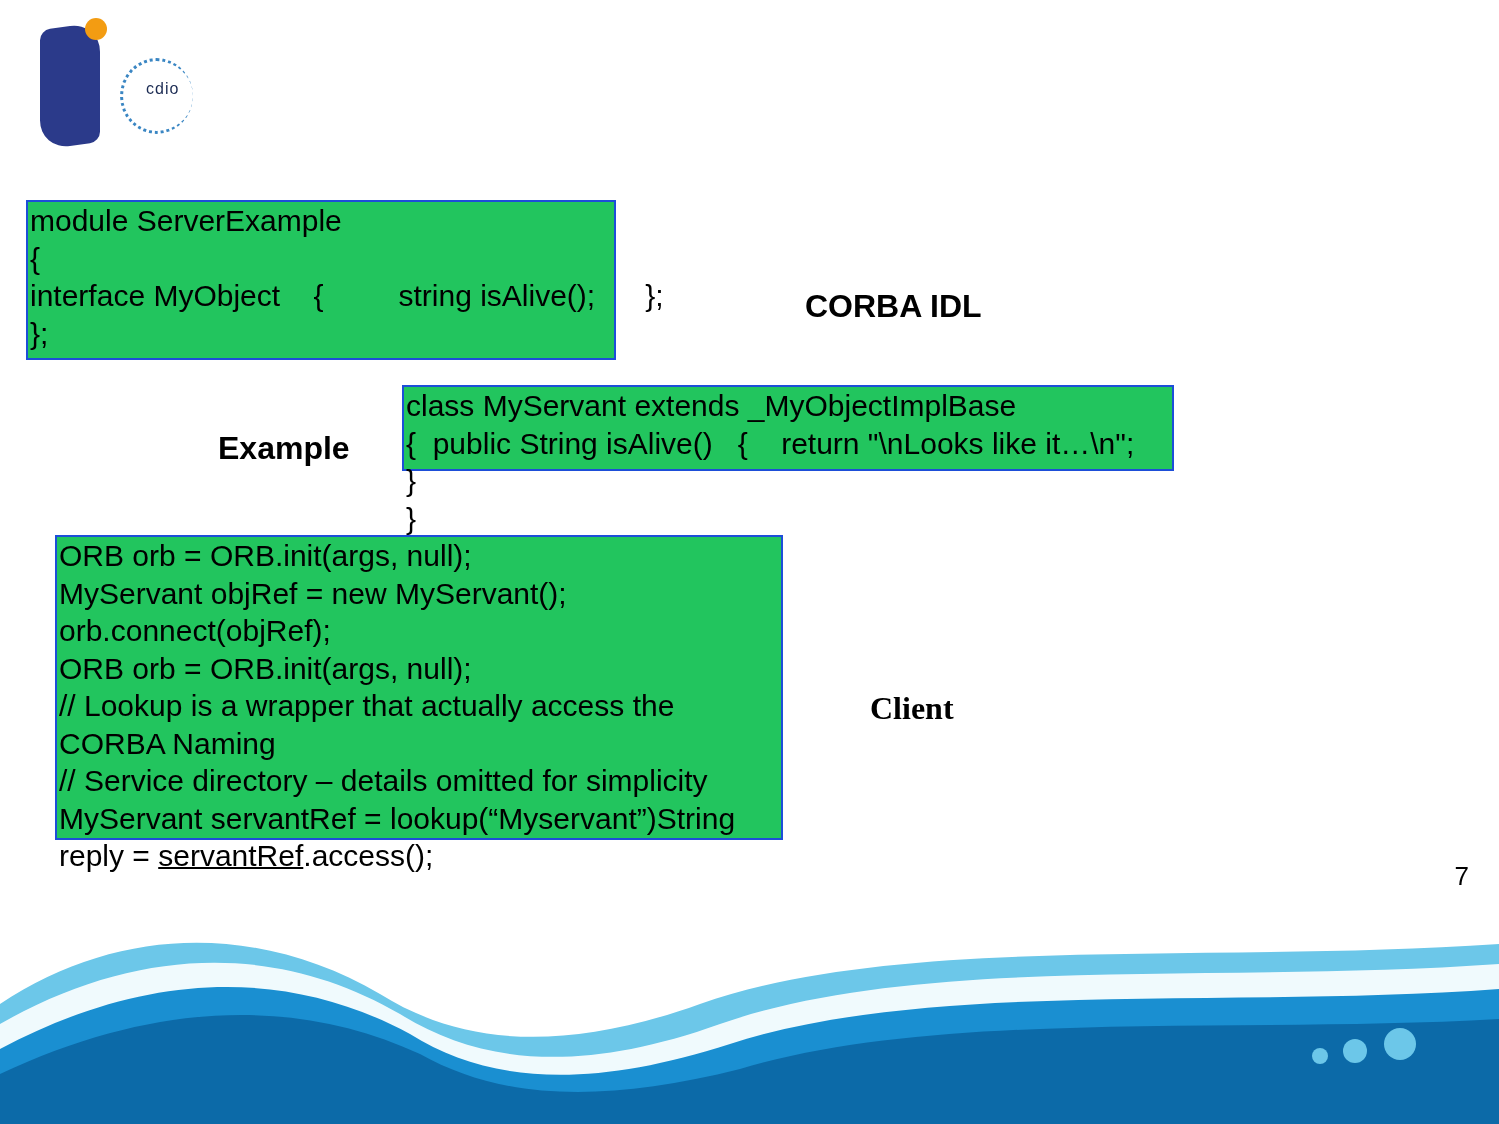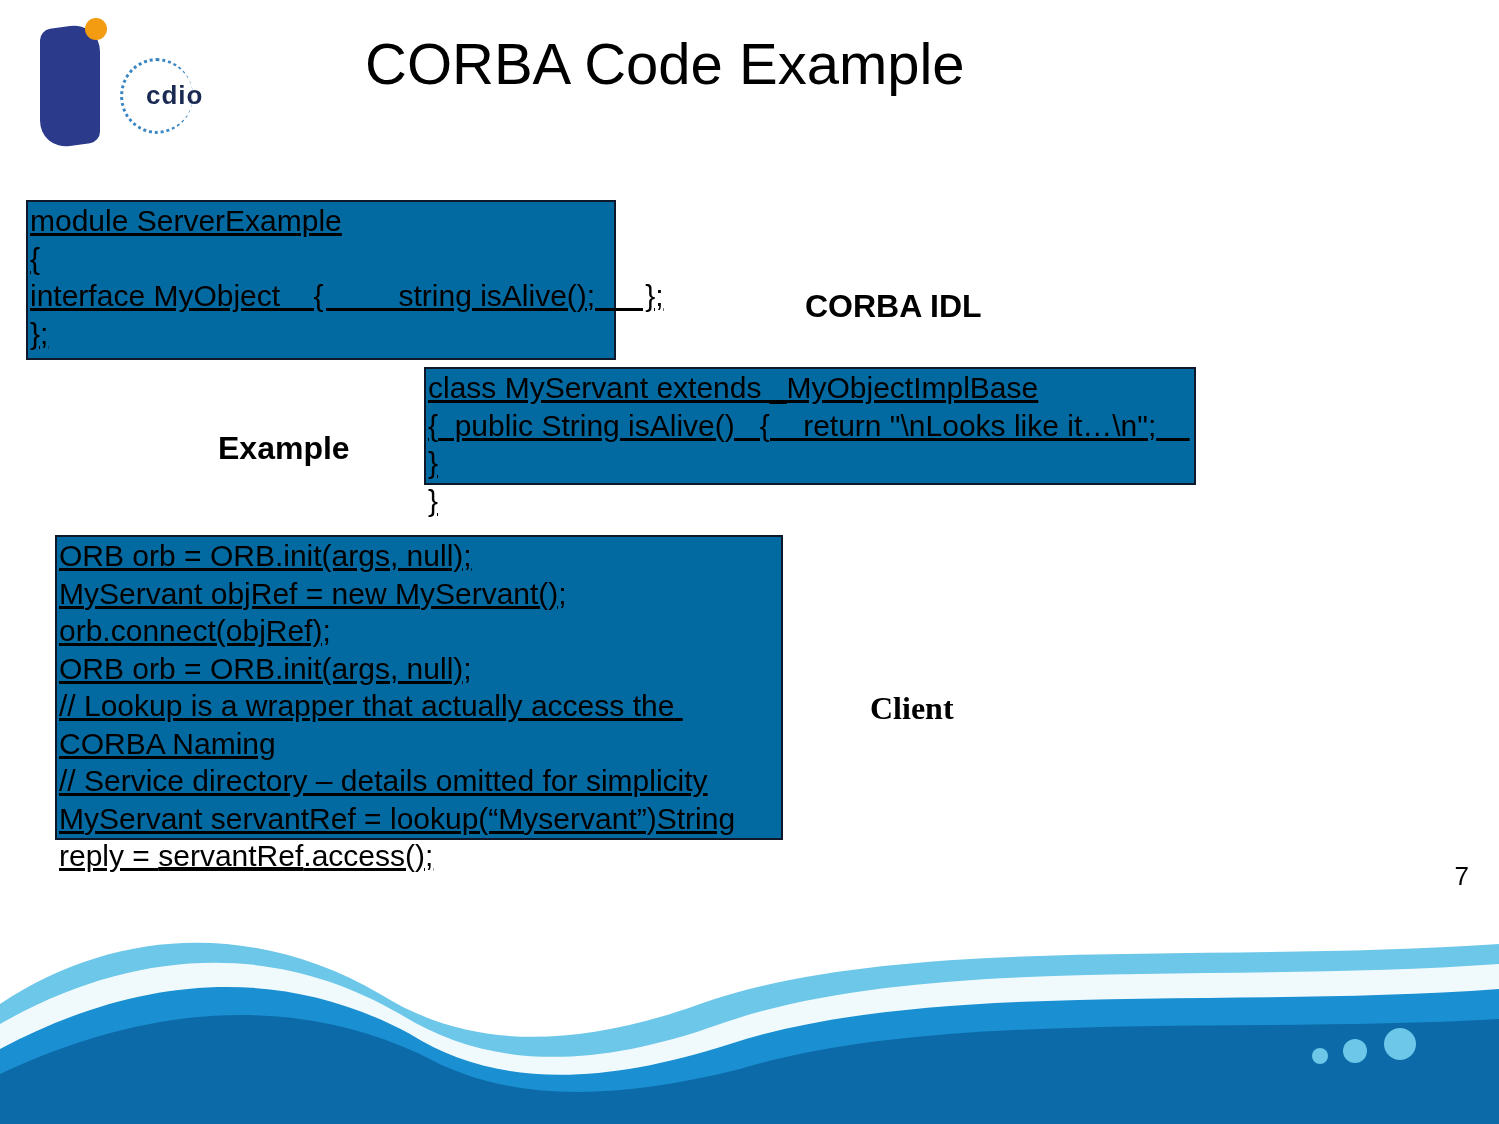--- a/index.html
+++ b/index.html
@@ -56,65 +56,63 @@
     width: 70px;
     height: 70px;
     border: 3px dotted #3a86c3;
     border-right: none;
     border-radius: 50%;
   }
   .logo-cdio-text {
     position: absolute;
     left: 26px;
     top: 22px;
-    font-size: 26px;
-    font-weight: bold;
+    font-size: 16px;
+    font-weight: normal;
     color: #1a2a52;
     letter-spacing: 1px;
   }
   .title {
     position: absolute;
     top: 30px;
     left: 365px;
     font-size: 58px;
     color: #000;
     font-weight: 400;
   }
   .box {
     position: absolute;
-    border: 2px solid #0f172a;
+    border: 2px solid #1d4ed8;
     font-size: 30px;
     color: #000;
     line-height: 1.25;
     padding: 0 2px;
     box-sizing: border-box;
-    background: #0369a1;
-    text-decoration: underline;
+    background: #22c55e;
   }
   .idl-box {
     left: 26px;
     top: 200px;
     width: 590px;
     height: 160px;
   }
   .idl-box .line1 { white-space: pre; }
   .label {
     position: absolute;
     font-weight: bold;
     font-size: 32px;
     color: #000;
   }
   .idl-label { left: 805px; top: 260px; margin-top: 28px; }
   .server-label { left: 218px; top: 430px; }
   .server-box {
     left: 402px;
-    top: 367px;
+    top: 385px;
     width: 772px;
-    height: 118px;
-    margin-left: 22px;
+    height: 86px;
   }
   .client-box {
     left: 55px;
     top: 535px;
     width: 728px;
     height: 305px;
   }
   .client-label { left: 870px; top: 690px; font-family: Liberation Serif, serif; }
   .underline-word {
     text-decoration: underline;
@@ -145,21 +143,20 @@
 
   <div class="logo-area">
     <div class="logo-blue-shape"></div>
     <div class="logo-orange-dot"></div>
     <div class="logo-cdio-circle">
       <div class="logo-cdio-arc"></div>
       <div class="logo-cdio-text">cdio</div>
     </div>
   </div>
 
-  <div class="title">CORBA Code Example</div>
 
   <div class="box idl-box">
     <div class="line1 pre-line">module ServerExample
 {
 interface MyObject    {         string isAlive();      };
 };</div>
   </div>
   <div class="label idl-label">CORBA IDL</div>
 
   <div class="label server-label">Example</div>

